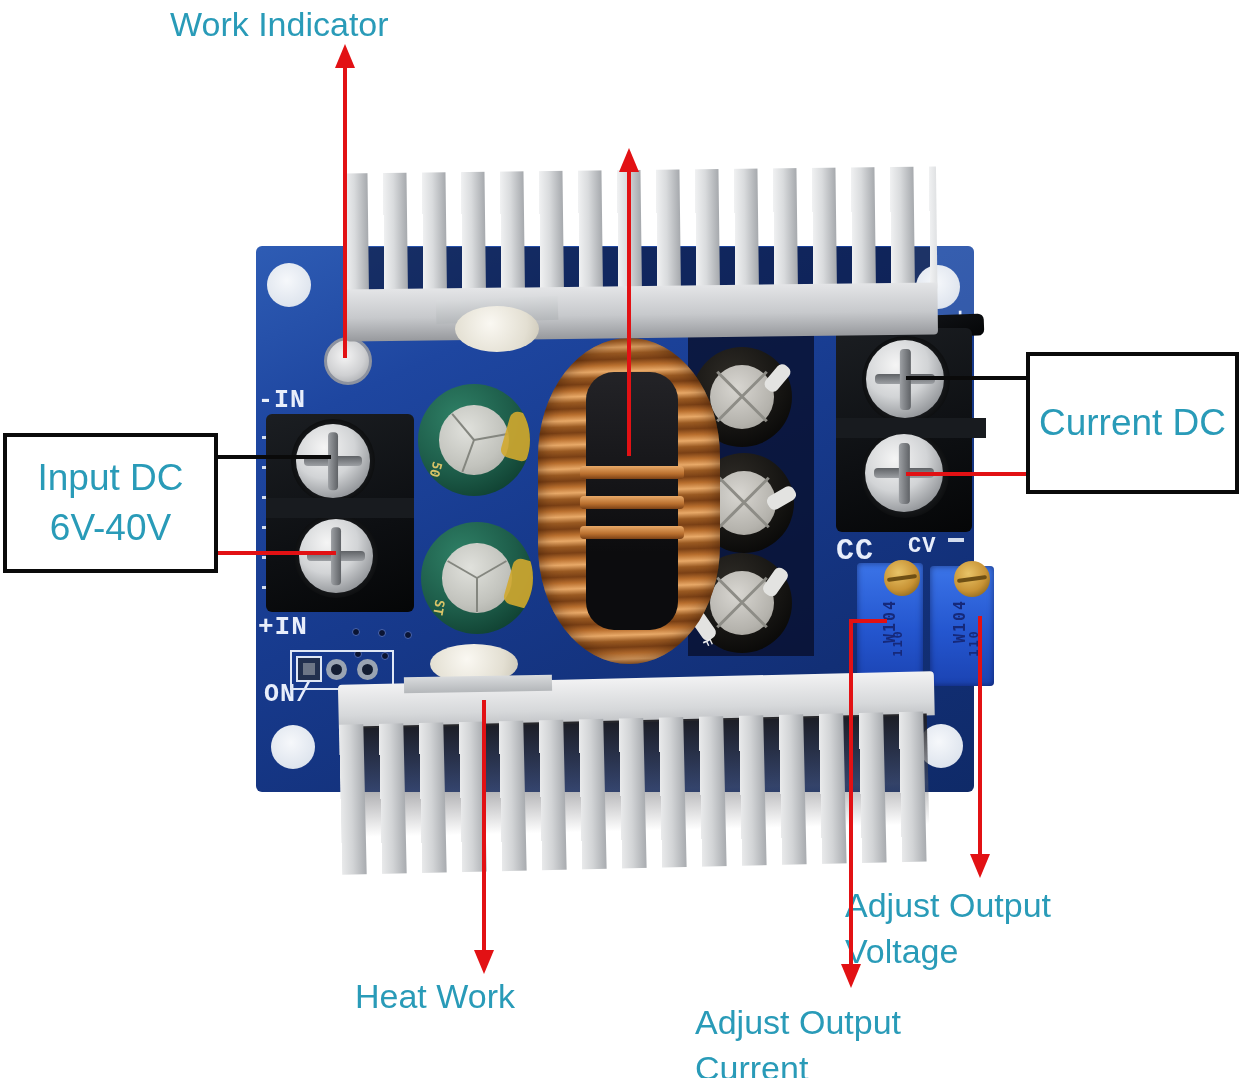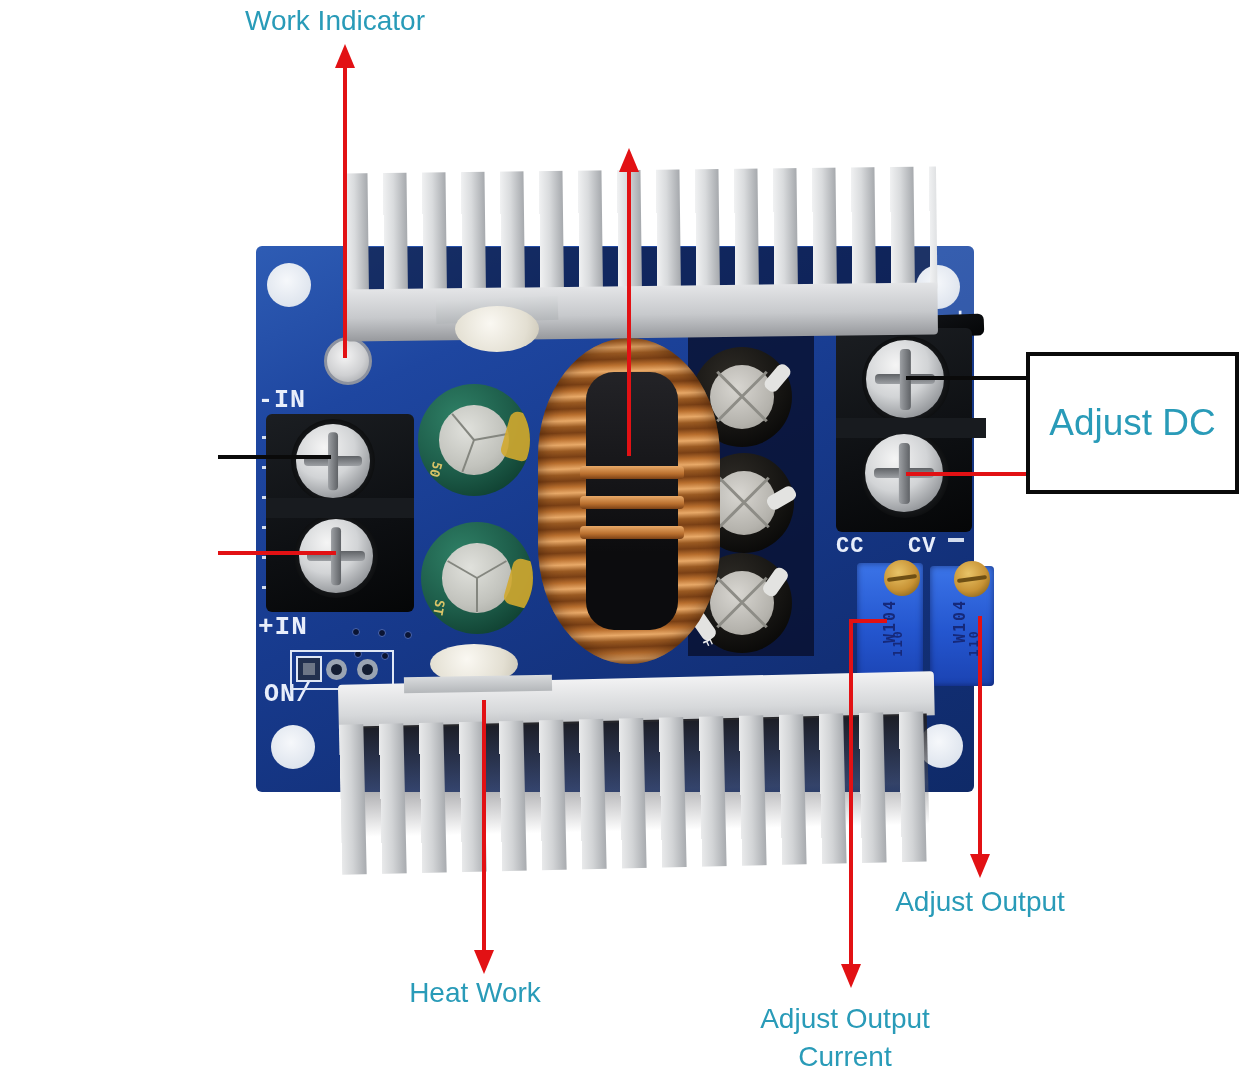--- a/index.html
+++ b/index.html
@@ -1,21 +1,21 @@
 <!DOCTYPE html>
 <html><head>
 <meta charset="utf-8">
 <style>
   html,body{margin:0;padding:0;background:#ffffff;}
   .page{position:relative;width:1243px;height:1078px;background:#fff;overflow:hidden;
         font-family:"Liberation Sans",sans-serif;}
   .abs{position:absolute;}
 
   
-  .anno-label{color:#299bb8;font-size:28px;text-align:center;line-height:1.35;z-index:9;}
+  .anno-label{color:#299bb8;font-size:34px;text-align:left;line-height:1.35;z-index:9;}
   .callout-box{border:4px solid #0a0a0a;background:#fff;color:#299bb8;font-size:37px;
                display:flex;flex-direction:column;justify-content:center;align-items:center;
                line-height:1.35;z-index:9;}
   .vline{width:4px;background:#e21114;z-index:9;}
   .hline{height:4px;background:#e21114;z-index:9;}
   .hline.black{background:#0a0a0a;}
   .ah{width:0;height:0;z-index:9;}
   .ah-up{border-left:10px solid transparent;border-right:10px solid transparent;border-bottom:24px solid #e21114;}
   .ah-down{border-left:10px solid transparent;border-right:10px solid transparent;border-top:24px solid #e21114;}
 
@@ -112,21 +112,21 @@
   <div class="abs shadow-strip" style="left:688px;top:300px;width:126px;height:356px;background:rgba(8,14,42,.78);"></div>
 
   <div class="abs hole" style="left:267px;top:263px;"></div>
   <div class="abs hole" style="left:916px;top:265px;"></div>
   <div class="abs hole" style="left:919px;top:724px;"></div>
   <div class="abs hole" style="left:271px;top:725px;"></div>
 
   <div class="abs silk" style="left:258px;top:386px;font-size:25px;">-IN</div>
   <div class="abs silk" style="left:258px;top:612px;font-size:26px;text-align:right;">+IN</div>
   <div class="abs silk" style="left:882px;top:306px;font-size:23px;letter-spacing:4px;">OUT +</div>
-  <div class="abs silk" style="left:836px;top:534px;font-size:22px;">CC</div>
+  <div class="abs silk" style="left:836px;top:534px;font-size:30px;">CC</div>
   <div class="abs silk" style="left:908px;top:534px;font-size:22px;">CV</div>
   <div class="abs silk" style="left:264px;top:680px;font-size:25px;">ON/</div>
 
   <div class="abs tick" style="left:960px;top:346px;width:12px;height:4px;"></div>
   <div class="abs tick" style="left:960px;top:376px;width:12px;height:4px;"></div>
   <div class="abs tick" style="left:960px;top:406px;width:12px;height:4px;"></div>
   <div class="abs tick" style="left:960px;top:436px;width:12px;height:4px;"></div>
   <div class="abs tick" style="left:960px;top:466px;width:12px;height:4px;"></div>
   <div class="abs tick" style="left:960px;top:496px;width:12px;height:4px;"></div>
   <div class="abs tick" style="left:948px;top:538px;width:16px;height:4px;"></div>
@@ -247,37 +247,42 @@
   <div class="abs screw" style="left:452px;top:646px;width:36px;height:36px;"></div>
   <div class="abs mount-tab" style="left:404px;top:676px;width:148px;height:16px;transform:rotate(-1deg);"></div>
 
   <div class="abs anno-label" style="left:170px;top:2px;width:330px;">Work Indicator</div>
   <div class="abs ah ah-up" style="left:335px;top:44px;"></div>
   <div class="abs vline" style="left:343px;top:64px;height:294px;"></div>
 
   <div class="abs ah ah-up" style="left:619px;top:148px;"></div>
   <div class="abs vline" style="left:627px;top:168px;height:288px;"></div>
 
+  <div class="abs callout-box" style="left:3px;top:433px;width:207px;height:132px;">
+    <div>Input DC</div>
+    <div>6V-40V</div>
+  </div>
   <div class="abs hline black" style="left:218px;top:455px;width:113px;"></div>
   <div class="abs hline" style="left:218px;top:551px;width:118px;"></div>
 
   <div class="abs callout-box" style="left:1026px;top:352px;width:205px;height:134px;">
-    <div>Adjust DC</div>
+    <div>Current DC</div>
   </div>
   <div class="abs hline black" style="left:906px;top:376px;width:120px;"></div>
   <div class="abs hline" style="left:906px;top:472px;width:120px;"></div>
 
   <div class="abs vline" style="left:482px;top:700px;height:252px;"></div>
   <div class="abs ah ah-down" style="left:474px;top:950px;"></div>
   <div class="abs anno-label" style="left:355px;top:974px;width:240px;">Heat Work</div>
 
   <div class="abs vline" style="left:978px;top:616px;height:240px;"></div>
   <div class="abs ah ah-down" style="left:970px;top:854px;"></div>
   <div class="abs anno-label" style="left:845px;top:883px;width:270px;">
     <div>Adjust Output</div>
+    <div>Voltage</div>
   </div>
 
   <div class="abs hline" style="left:849px;top:619px;width:38px;"></div>
   <div class="abs vline" style="left:849px;top:619px;height:347px;"></div>
   <div class="abs ah ah-down" style="left:841px;top:964px;"></div>
   <div class="abs anno-label" style="left:695px;top:1000px;width:300px;">
     <div>Adjust Output</div>
     <div>Current</div>
   </div>
 

